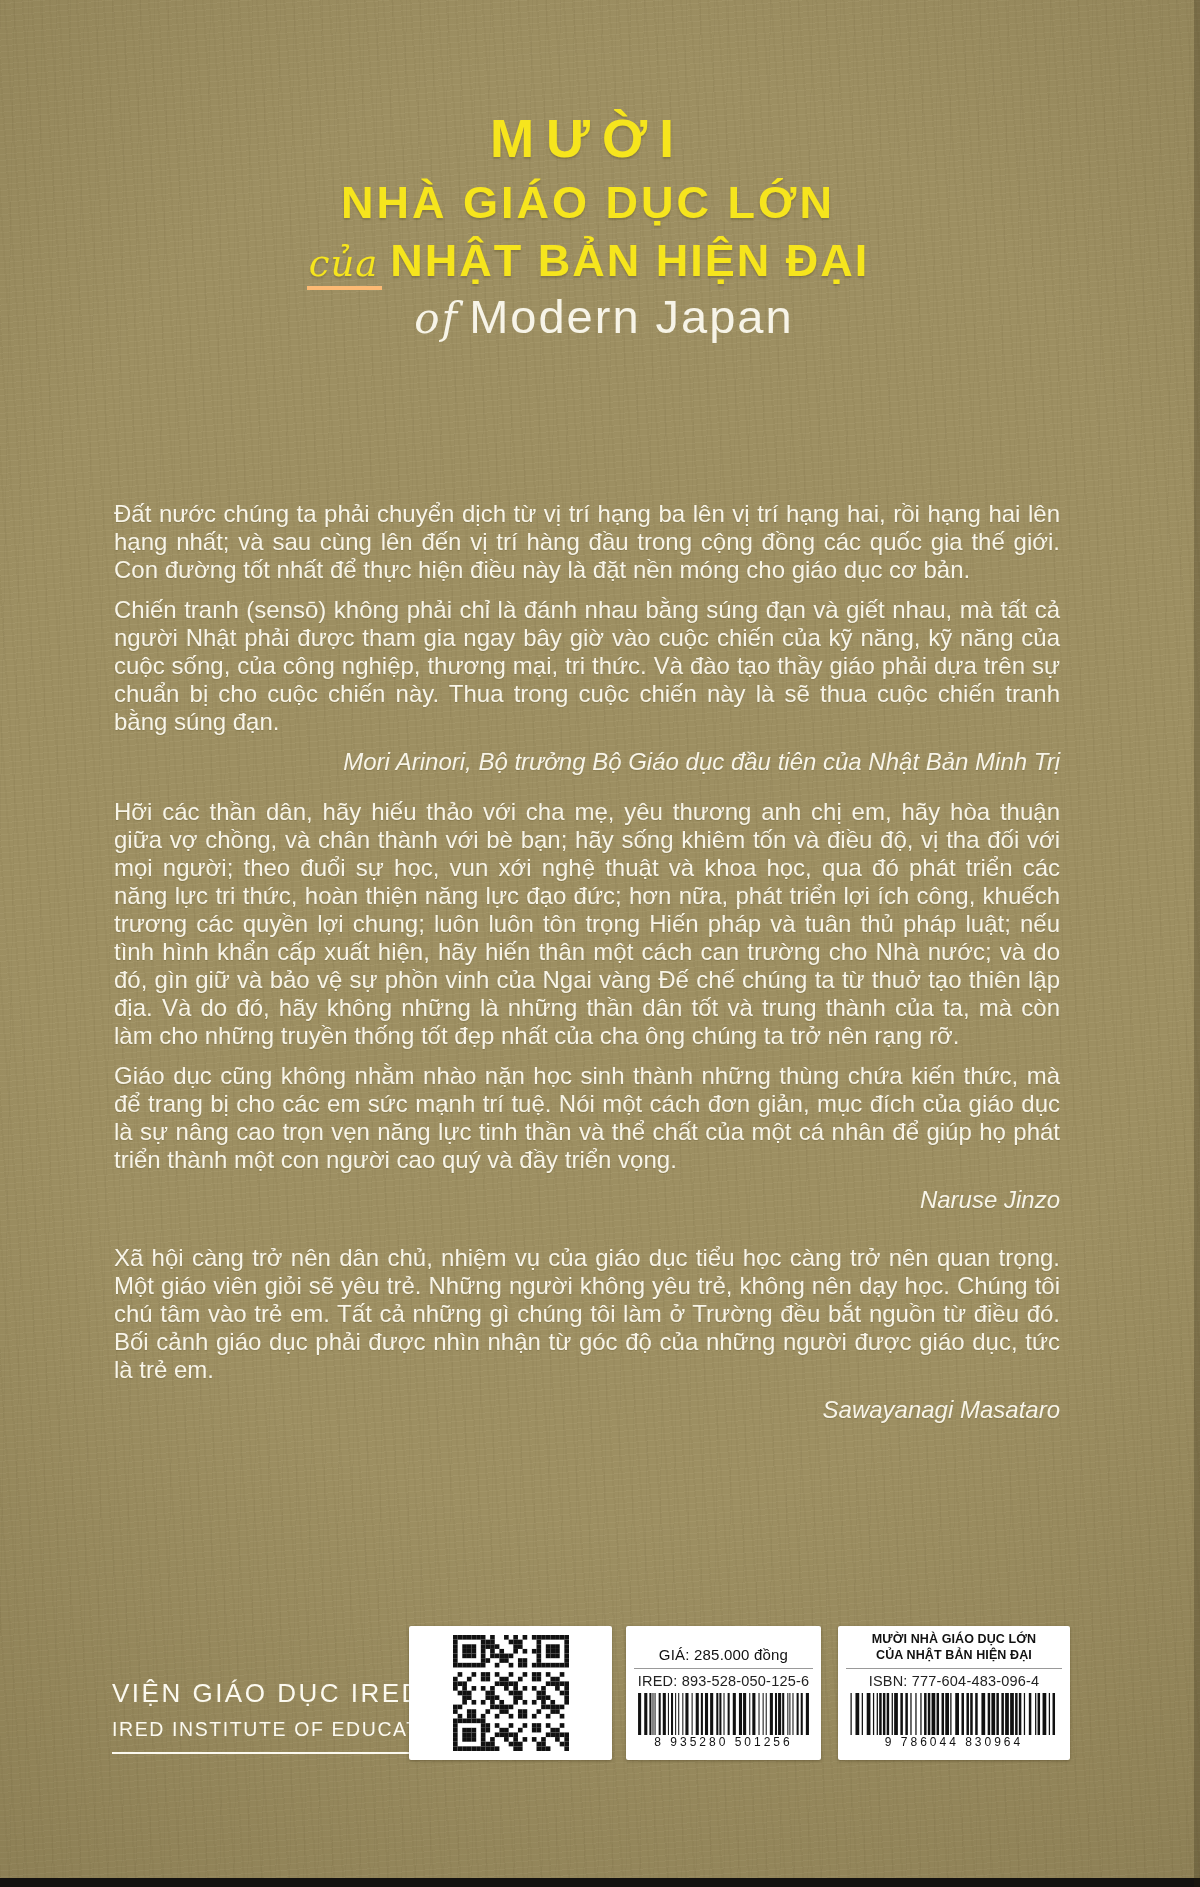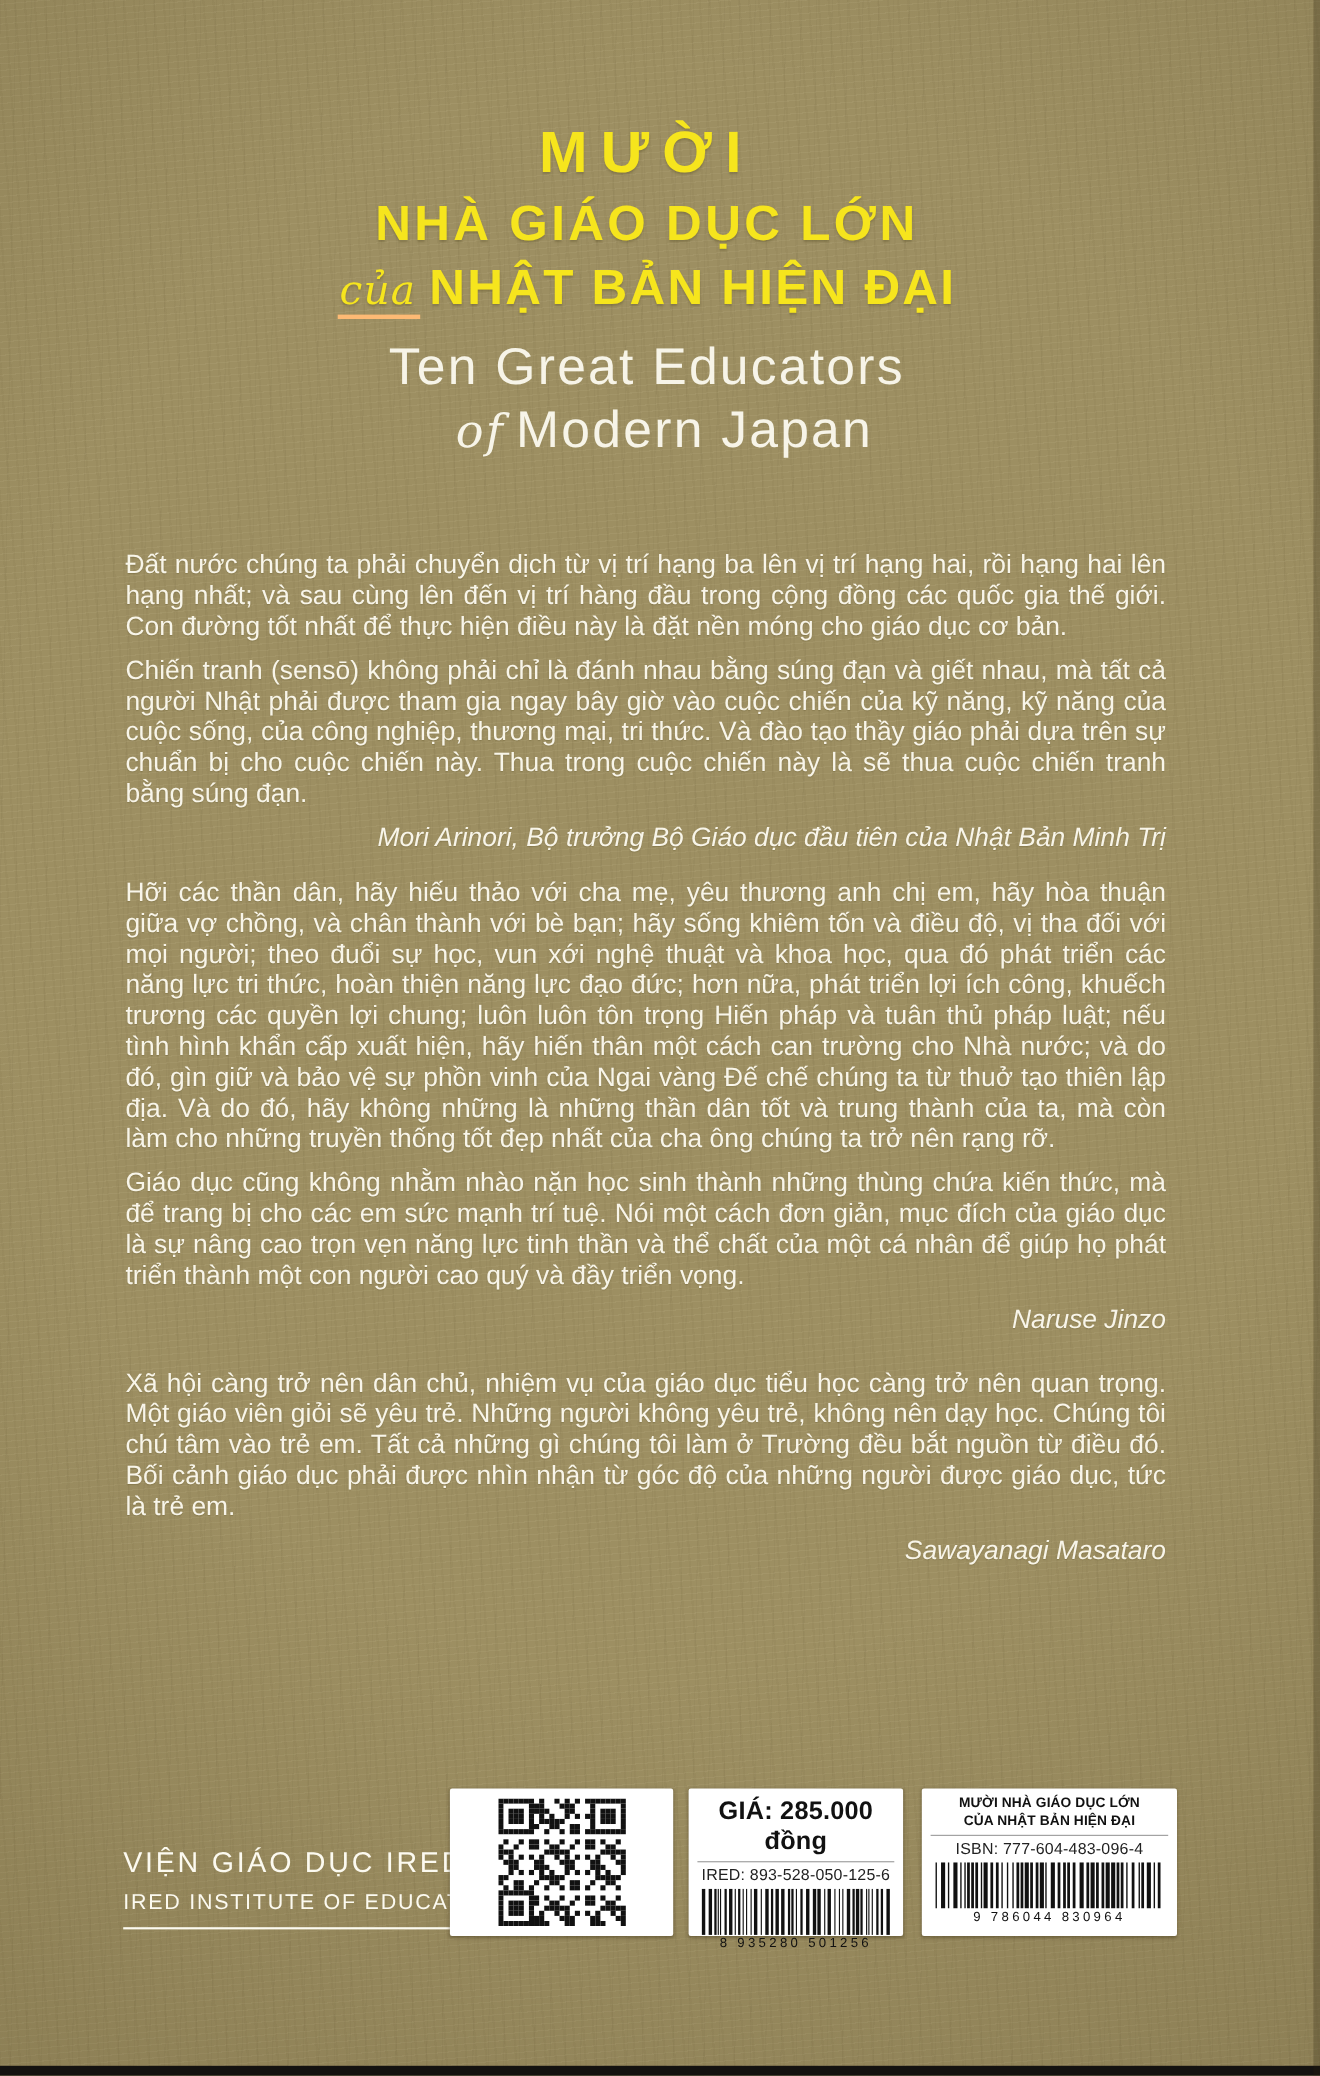--- a/index.html
+++ b/index.html
@@ -47,41 +47,40 @@
   
   .publisher{position:absolute;left:112px;top:1678px;color:#fcfaf0;z-index:2;}
   .pub-vi{font-size:26px;letter-spacing:2.5px;}
   .pub-en{font-size:19.5px;letter-spacing:1.6px;margin-top:9px;}
   .pub-line{position:absolute;left:112px;top:1752px;width:318px;height:2px;background:#fcfaf0;z-index:2;}
   .label-box{position:absolute;top:1626px;background:#ffffff;z-index:3;border-radius:2px;
              box-shadow:0 1px 3px rgba(40,30,5,.35);}
   .qr-box{left:409px;width:203px;height:134px;display:flex;align-items:center;justify-content:center;}
   .qr-box svg{width:116px;height:116px;}
   .price-box{left:626px;width:195px;height:134px;text-align:center;color:#111;}
-  .price-main{font-size:23px;font-weight:bold;margin-top:7px;letter-spacing:.2px;}
+  .price-main{font-size:15px;font-weight:normal;margin-top:20px;letter-spacing:.2px;}
   .box-divider{height:1px;background:#999;margin:5px 8px 4px 8px;}
   .small-code{font-size:14.5px;color:#222;letter-spacing:.2px;}
   .barcode-wrap{margin:4px 10px 0 10px;}
   .barcode-wrap svg{width:100%;height:42px;display:block;}
   .barcode-digits{font-size:12px;letter-spacing:3px;color:#111;margin-top:1px;line-height:1;}
   .isbn-box{left:838px;width:232px;height:134px;text-align:center;color:#111;}
   .isbn-title{font-size:12.5px;font-weight:bold;line-height:1.25;margin-top:6px;letter-spacing:.1px;}
   .bottom-edge{position:absolute;left:0;bottom:0;width:1200px;height:9px;background:#141210;z-index:4;}
   .right-sliver{position:absolute;right:0;top:0;width:6px;height:1887px;background:rgba(40,32,10,.25);z-index:4;}
 </style>
 </head>
 <body>
 
 <div class="cover">
 
   <div class="titles">
     <div class="t-vi1">MƯỜI</div>
     <div class="t-vi2">NHÀ GIÁO DỤC LỚN</div>
     <div class="t-vi3"><span class="script-vi">của</span><span>NHẬT BẢN HIỆN ĐẠI</span></div>
-    <div class="t-en1">Ten Great Educators</div>
     <div class="t-en2"><span class="script-en">of</span><span>Modern Japan</span></div>
   </div>
 
   <div class="text-col">
     <div class="para">Đất nước chúng ta phải chuyển dịch từ vị trí hạng ba lên vị trí hạng hai, rồi hạng hai lên hạng nhất; và sau cùng lên đến vị trí hàng đầu trong cộng đồng các quốc gia thế giới. Con đường tốt nhất để thực hiện điều này là đặt nền móng cho giáo dục cơ bản.</div>
     <div class="para">Chiến tranh (sensō) không phải chỉ là đánh nhau bằng súng đạn và giết nhau, mà tất cả người Nhật phải được tham gia ngay bây giờ vào cuộc chiến của kỹ năng, kỹ năng của cuộc sống, của công nghiệp, thương mại, tri thức. Và đào tạo thầy giáo phải dựa trên sự chuẩn bị cho cuộc chiến này. Thua trong cuộc chiến này là sẽ thua cuộc chiến tranh bằng súng đạn.</div>
     <div class="attr">Mori Arinori, Bộ trưởng Bộ Giáo dục đầu tiên của Nhật Bản Minh Trị</div>
     <div class="para">Hỡi các thần dân, hãy hiếu thảo với cha mẹ, yêu thương anh chị em, hãy hòa thuận giữa vợ chồng, và chân thành với bè bạn; hãy sống khiêm tốn và điều độ, vị tha đối với mọi người; theo đuổi sự học, vun xới nghệ thuật và khoa học, qua đó phát triển các năng lực tri thức, hoàn thiện năng lực đạo đức; hơn nữa, phát triển lợi ích công, khuếch trương các quyền lợi chung; luôn luôn tôn trọng Hiến pháp và tuân thủ pháp luật; nếu tình hình khẩn cấp xuất hiện, hãy hiến thân một cách can trường cho Nhà nước; và do đó, gìn giữ và bảo vệ sự phồn vinh của Ngai vàng Đế chế chúng ta từ thuở tạo thiên lập địa. Và do đó, hãy không những là những thần dân tốt và trung thành của ta, mà còn làm cho những truyền thống tốt đẹp nhất của cha ông chúng ta trở nên rạng rỡ.</div>
     <div class="para">Giáo dục cũng không nhằm nhào nặn học sinh thành những thùng chứa kiến thức, mà để trang bị cho các em sức mạnh trí tuệ. Nói một cách đơn giản, mục đích của giáo dục là sự nâng cao trọn vẹn năng lực tinh thần và thể chất của một cá nhân để giúp họ phát triển thành một con người cao quý và đầy triển vọng.</div>
     <div class="attr attr-naruse">Naruse Jinzo</div>

